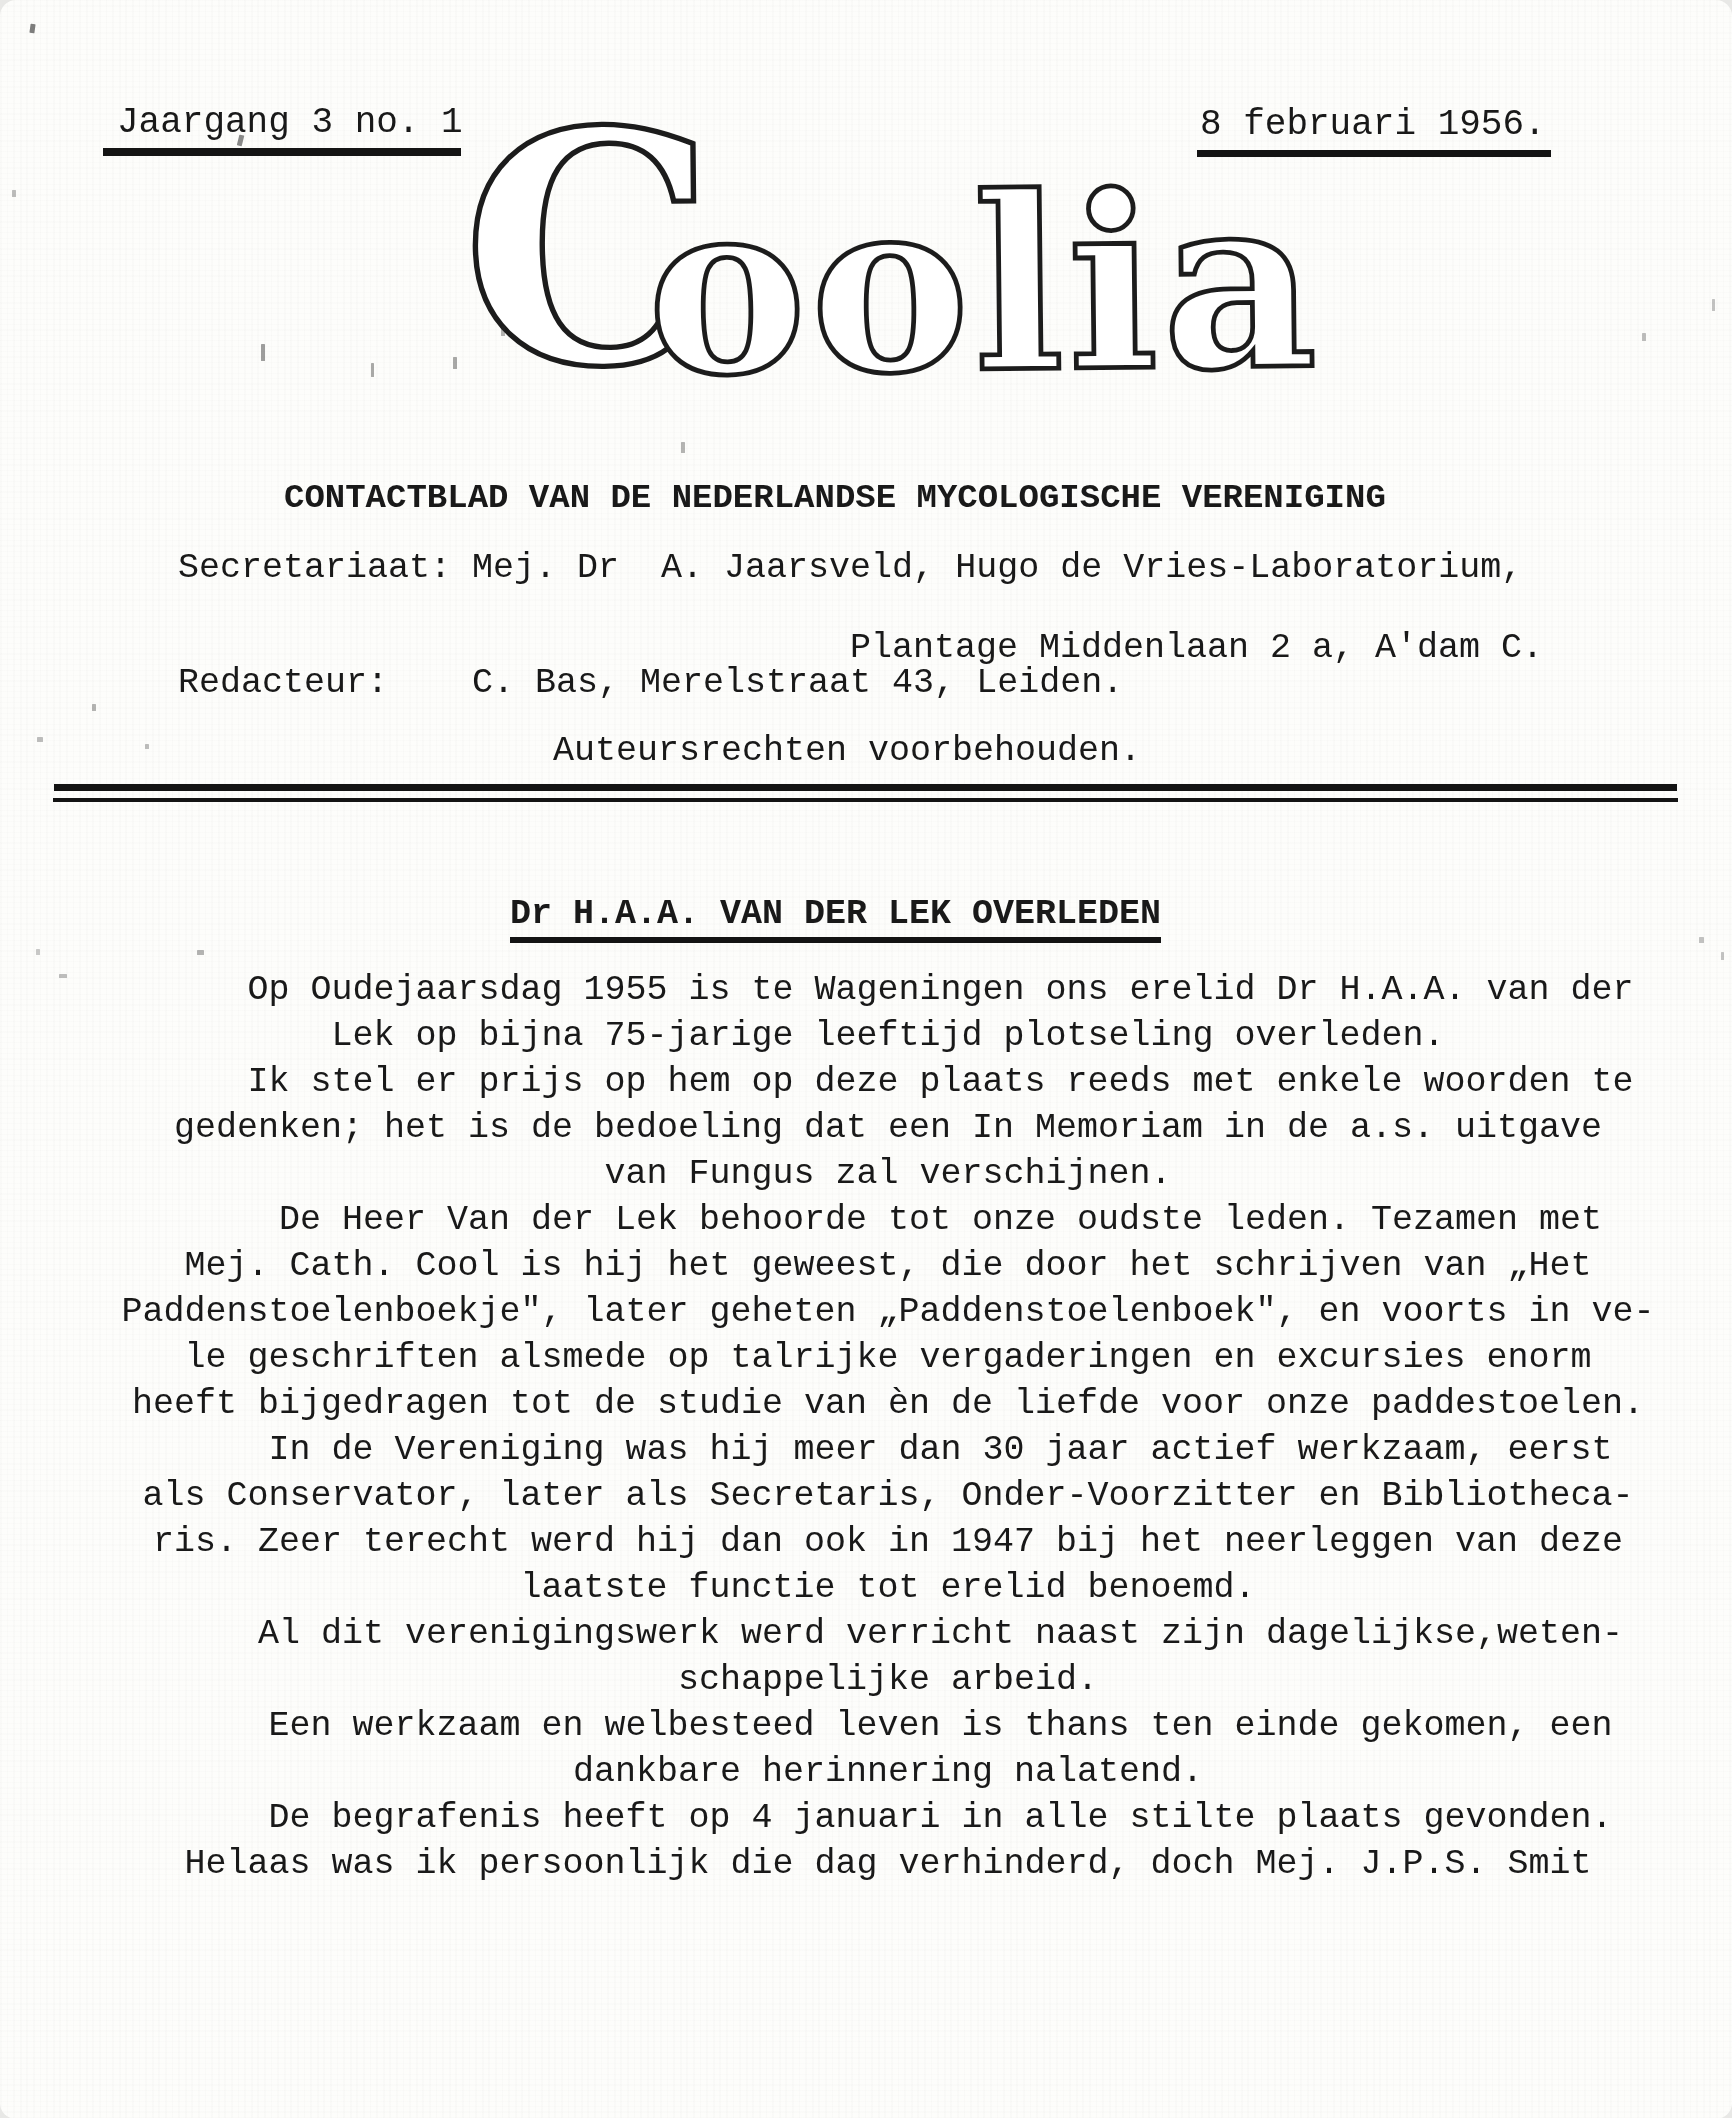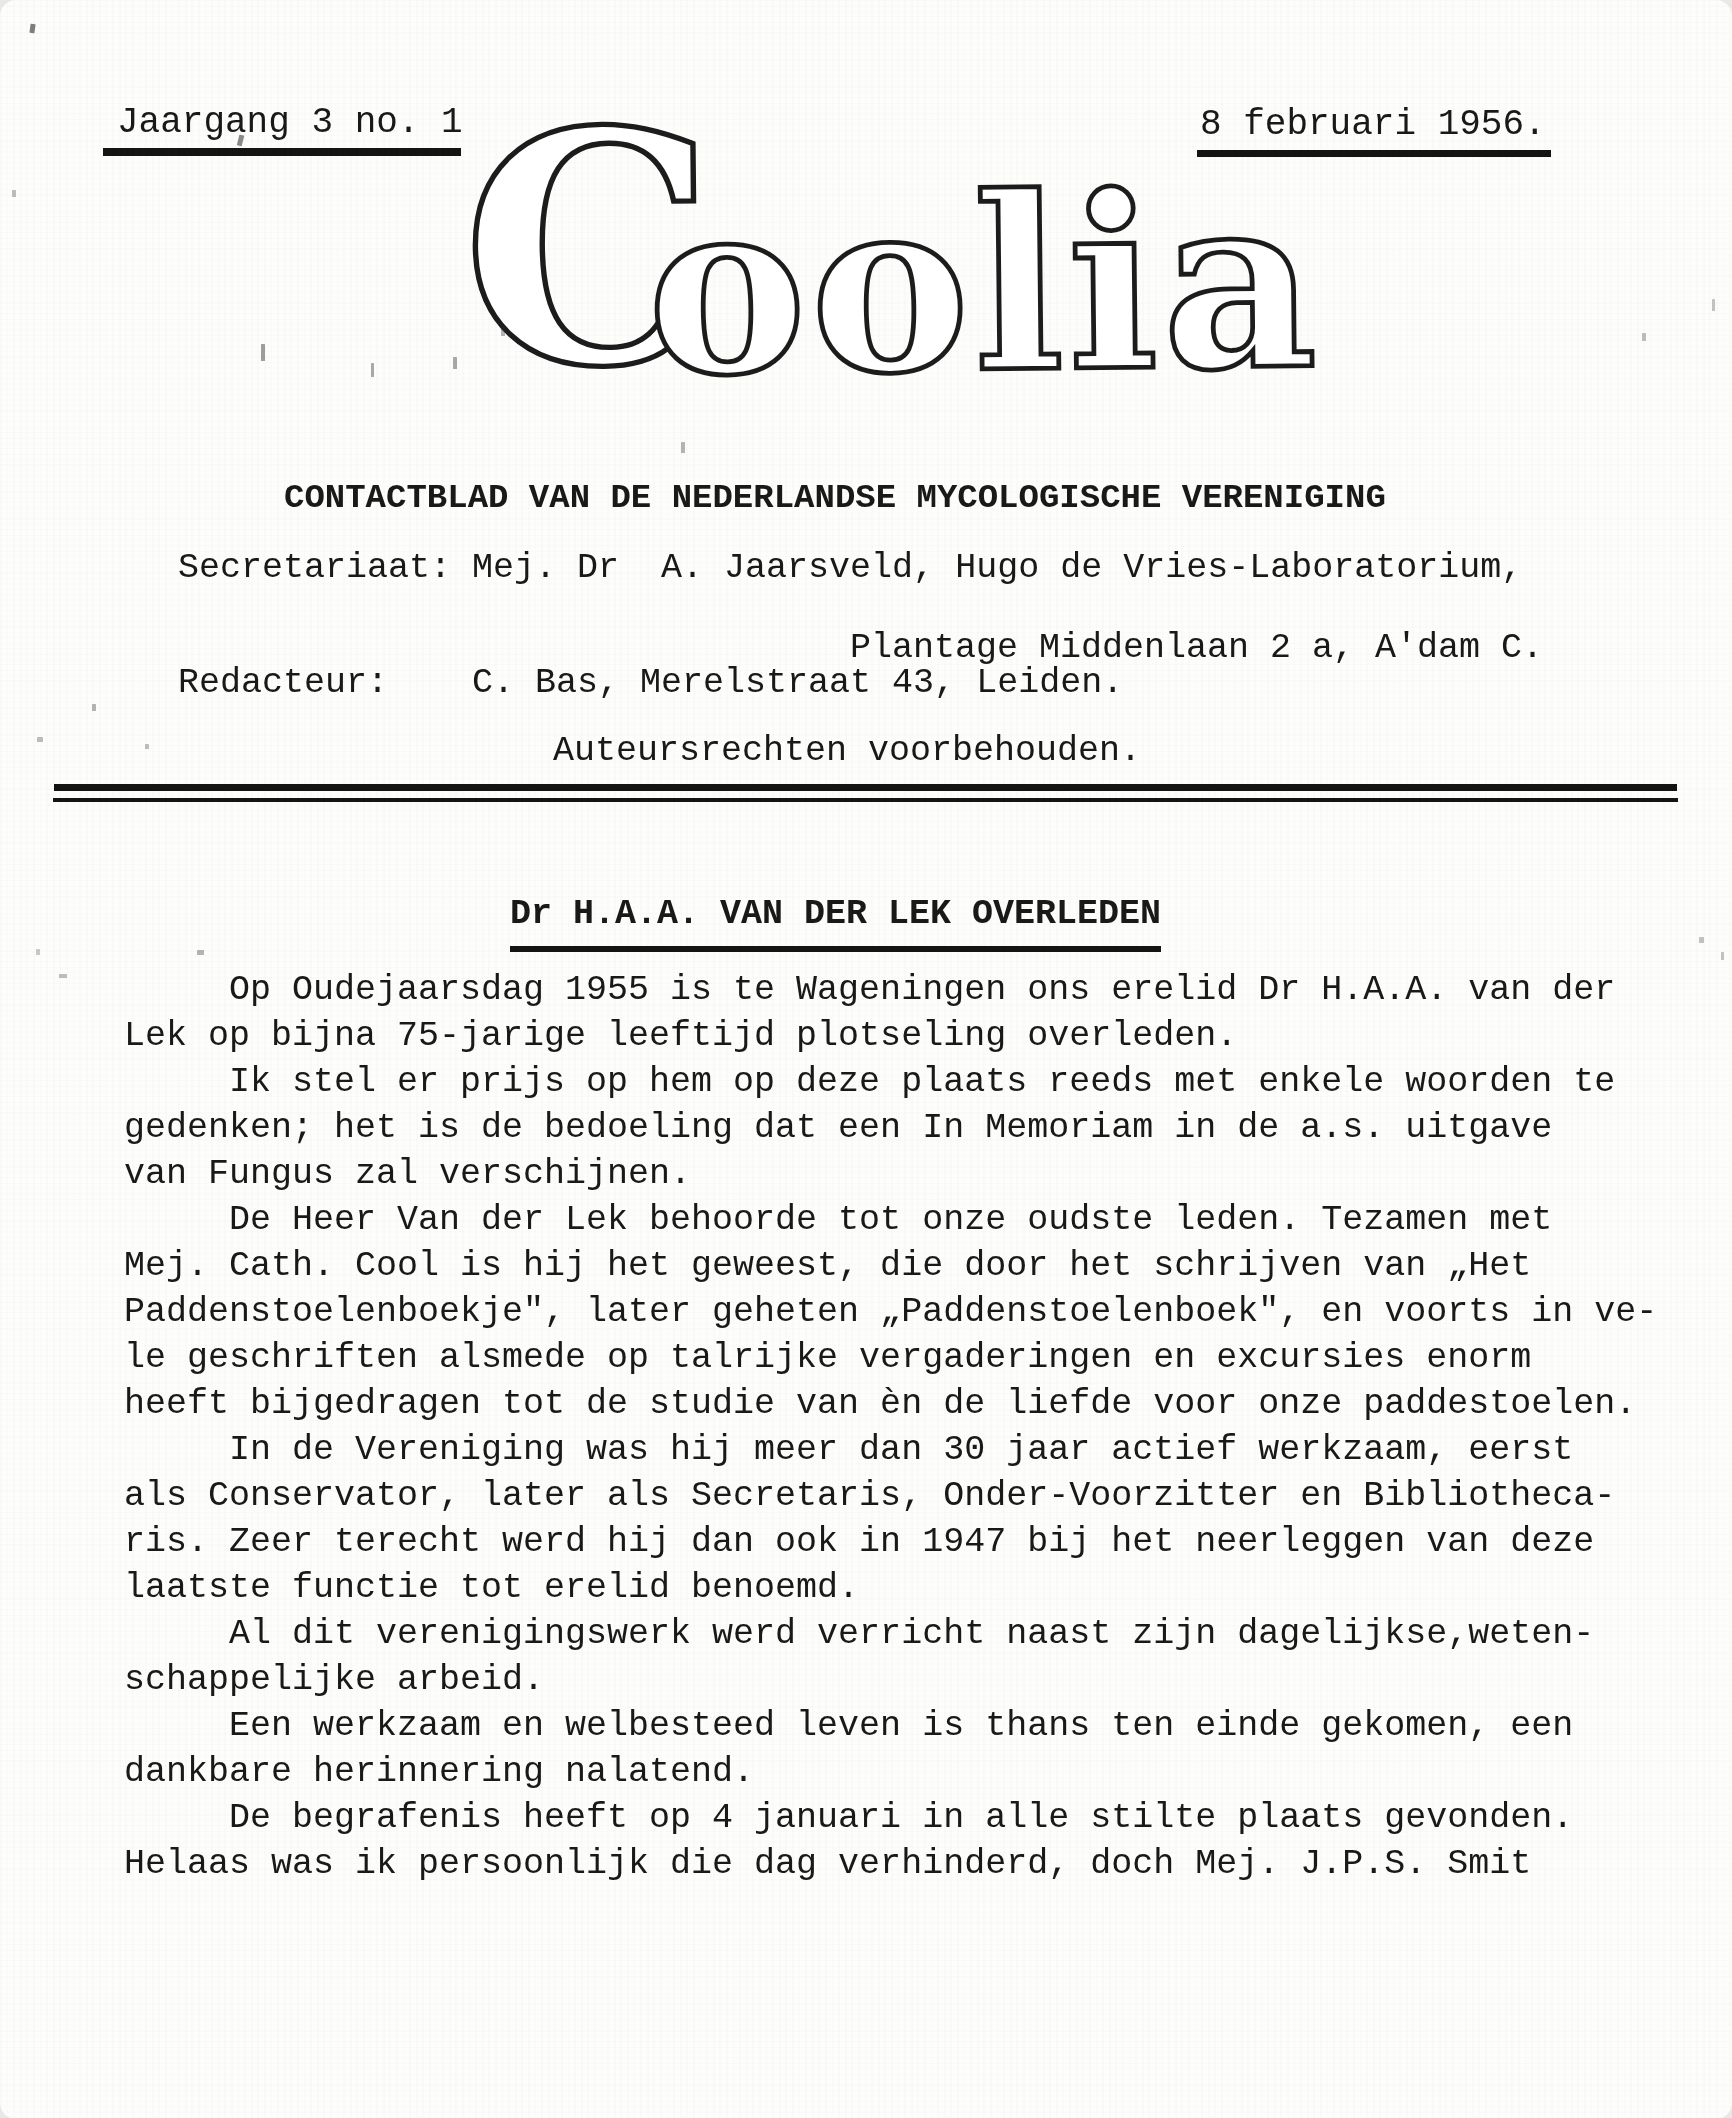--- a/index.html
+++ b/index.html
@@ -55,30 +55,31 @@
 
   .rule-top    { left: 54px; top: 784px; width: 1623px; height: 7.2px; }
   .rule-bottom { left: 53px; top: 798px; width: 1625px; height: 4.2px; }
 
   .article-heading {
     position: absolute;
     left: 510px; top: 893px;
     margin: 0;
     font-size: 35px; line-height: 42px; font-weight: bold;
     white-space: pre;
-    padding-bottom: 11px;
+    padding-bottom: 2px;
     border-bottom: 6px solid #141414;
   }
 
   .article-body {
     position: absolute;
-    left: 124px; top: 967px;
+    left: 104px; top: 967px;
     width: 1568px;
     font-size: 35px;
     line-height: 46px;
+    text-align: center;
   }
   .para {
     margin: 0;
     white-space: pre;
     text-indent: 5ch;
   }
 
   
   .sp { position: absolute; background: #2a2a2a; border-radius: 0.6px; }
 </style>

